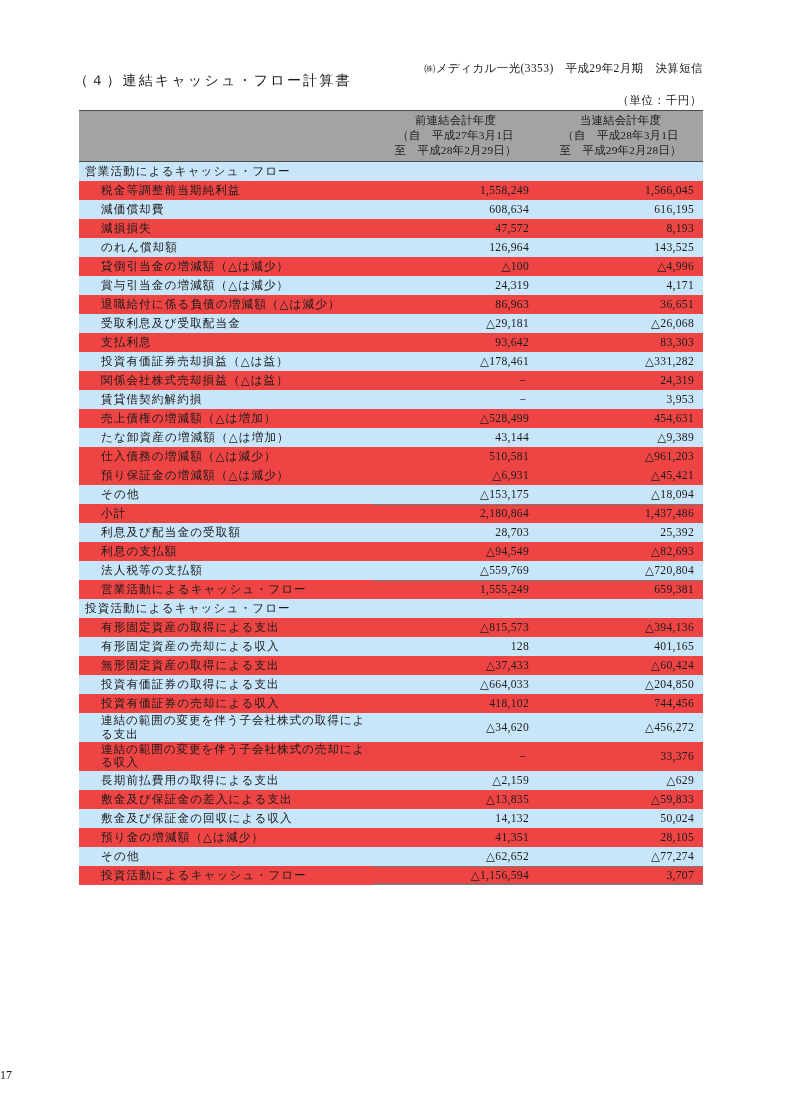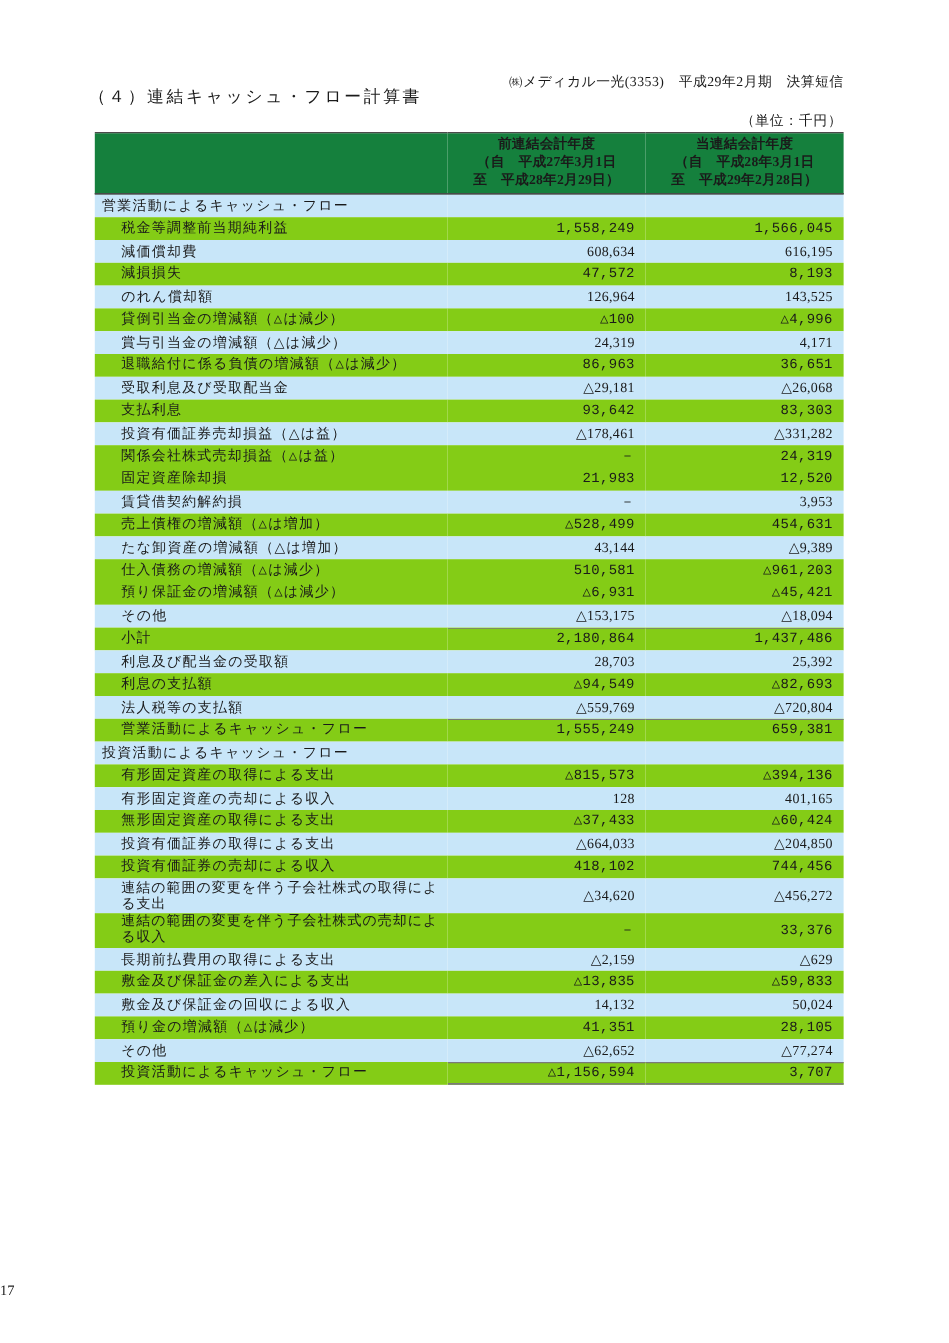--- a/index.html
+++ b/index.html
@@ -66,23 +66,23 @@
     font-size: 11.6px;
   }
   .cf-table col.c-label { width: 294px; }
   .cf-table col.c-prev  { width: 165px; }
   .cf-table col.c-curr  { width: 165px; }
 
   thead th {
     border-top: 1.6px solid #4a4a4a;
     border-bottom: 1.1px solid #4a4a4a;
     padding: 0;
-    font-weight: bold;
+    font-weight: normal;
     vertical-align: top;
-    background: #15803d;
+    background: #a3a3a3;
   }
   .hd-blank { }
   .hd-period {
     text-align: center;
     padding: 2px 0 3px 0;
     line-height: 1.32;
     font-size: 11.4px;
     letter-spacing: 0.2px;
     white-space: nowrap;
   }
@@ -91,21 +91,21 @@
   .hd-period .ln3 { display: block; }
 
   tbody td {
     padding: 0;
     height: 19px;
     line-height: 19px;
     vertical-align: middle;
     border: 0;
   }
   tr.shaded td { background: #c8e6f9; }
-  tr.plain td  { background: #84cc16; font-family: Liberation Mono, monospace; }
+  tr.plain td  { background: #ef4444; }
 
   td.label {
     padding-left: 6px;
     letter-spacing: 1.1px;
     white-space: nowrap;
     font-size: 11.6px;
   }
   td.label.indent { padding-left: 22px; }
   td.label.wrap {
     white-space: normal;
@@ -229,25 +229,20 @@
         <tr class="shaded">
           <td class="label indent">投資有価証券売却損益（△は益）</td>
           <td class="num">△178,461</td>
           <td class="num">△331,282</td>
         </tr>
         <tr class="plain">
           <td class="label indent">関係会社株式売却損益（△は益）</td>
           <td class="num">－</td>
           <td class="num">24,319</td>
         </tr>
-        <tr class="plain">
-          <td class="label indent">固定資産除却損</td>
-          <td class="num">21,983</td>
-          <td class="num">12,520</td>
-        </tr>
         <tr class="shaded">
           <td class="label indent">賃貸借契約解約損</td>
           <td class="num">－</td>
           <td class="num">3,953</td>
         </tr>
         <tr class="plain">
           <td class="label indent">売上債権の増減額（△は増加）</td>
           <td class="num">△528,499</td>
           <td class="num">454,631</td>
         </tr>

